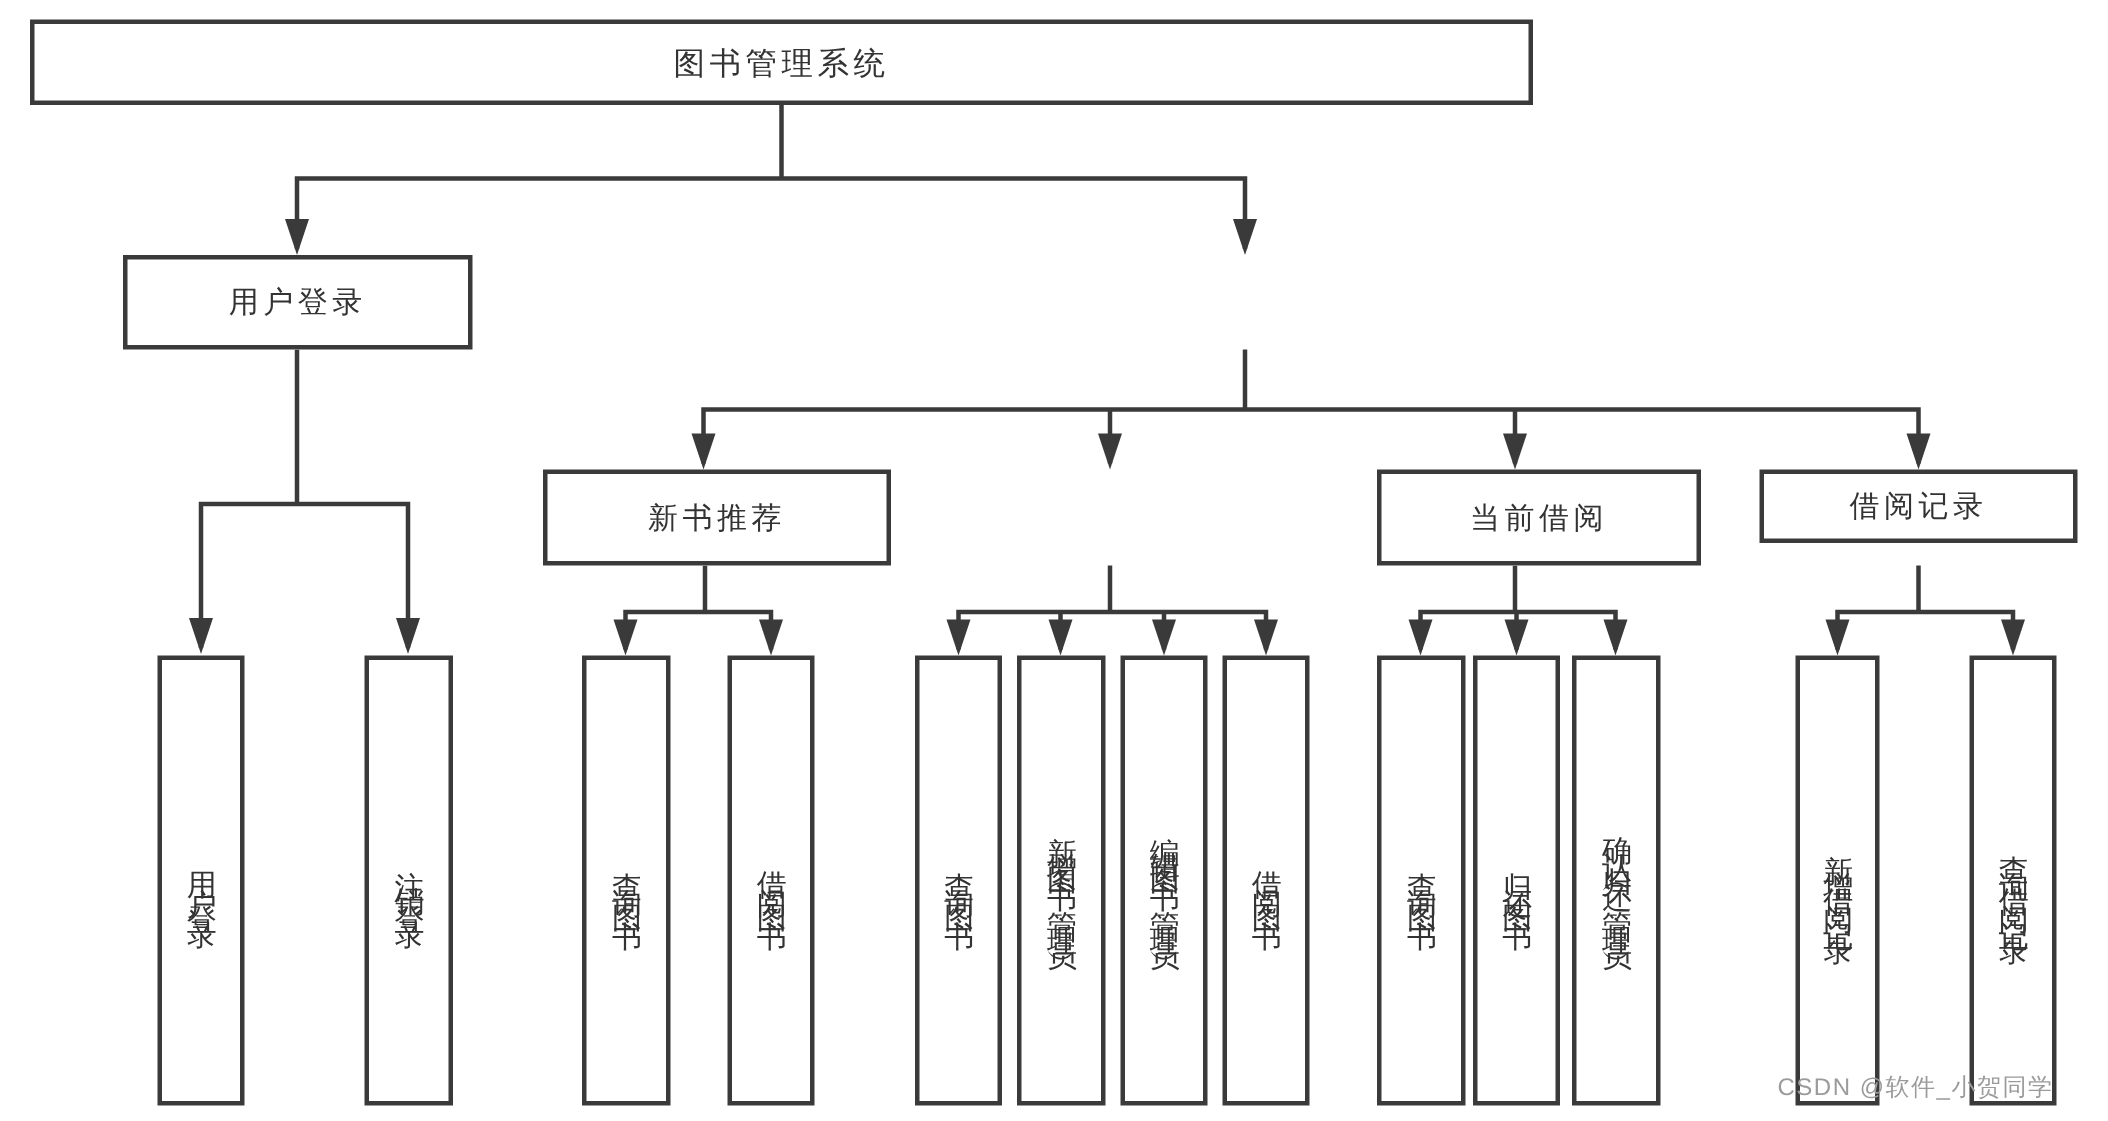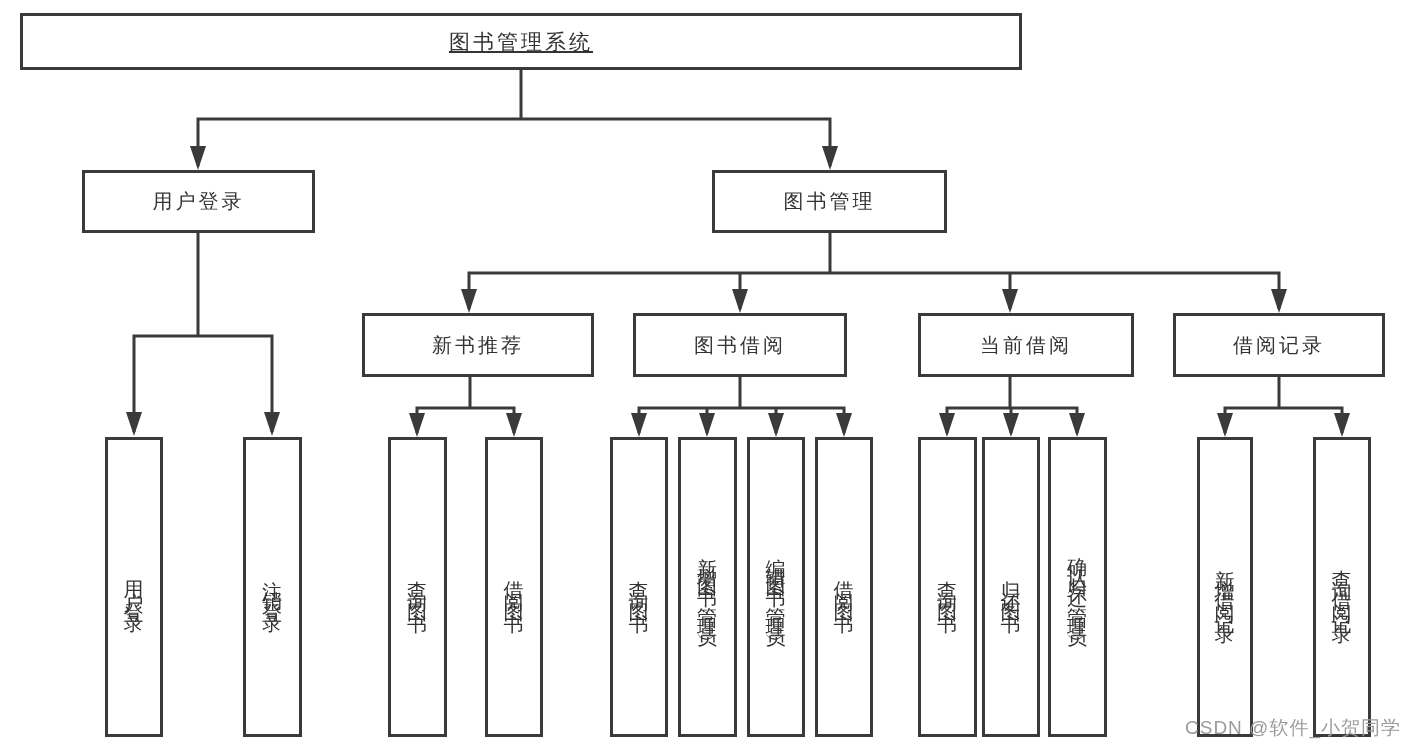--- a/index.html
+++ b/index.html
@@ -21,35 +21,35 @@
   .connectors polygon{fill:var(--line);stroke:none;}
   .node{
     position:absolute;
     box-sizing:border-box;
     border:3px solid var(--line);
     background:var(--bg);
     display:flex;align-items:center;justify-content:center;
     color:var(--text);
   }
   .hbox{font-size:20px;letter-spacing:3px;white-space:nowrap;}
-  .hbox.root{font-size:21px;text-decoration:underline;}
+  .hbox.root{font-size:21px;}
   .vbox span{
     writing-mode:vertical-rl;
     text-orientation:mixed;
     font-size:20px;
     letter-spacing:11px;
     line-height:1;
     margin:auto;
     white-space:nowrap;
   }
   .vbox.tight span{letter-spacing:10px;}
   .watermark{
     position:absolute;
     left:1185px;top:715px;
-    font-size:19px;
+    font-size:16px;
     color:var(--wm);
     letter-spacing:1px;
     white-space:nowrap;
     z-index:5;
   }
 </style>
 </head>
 <body>
 
 <div class="canvas">
@@ -102,34 +102,28 @@
     <polygon points="1334,413 1350,413 1342,437"></polygon>
   </svg>
 
   <div class="node hbox root" style="left:20px;top:13px;width:1002px;height:57px">
     <span>图书管理系统</span>
   </div>
 
   <div class="node hbox" style="left:82px;top:170px;width:233px;height:63px">
     <span>用户登录</span>
   </div>
-  <div class="node hbox" style="left:712px;top:170px;width:235px;height:63px">
-    <span>图书管理</span>
-  </div>
 
   <div class="node hbox" style="left:362px;top:313px;width:232px;height:64px">
     <span>新书推荐</span>
   </div>
-  <div class="node hbox" style="left:633px;top:313px;width:214px;height:64px">
-    <span>图书借阅</span>
-  </div>
   <div class="node hbox" style="left:918px;top:313px;width:216px;height:64px">
     <span>当前借阅</span>
   </div>
-  <div class="node hbox" style="left:1173px;top:313px;width:212px;height:64px">
+  <div class="node hbox" style="left:1173px;top:313px;width:212px;height:49px">
     <span>借阅记录</span>
   </div>
 
   <div class="node vbox" style="left:105px;top:437px;width:58px;height:300px">
     <span>用户登录</span>
   </div>
   <div class="node vbox" style="left:243px;top:437px;width:59px;height:300px">
     <span>注销登录</span>
   </div>
 

